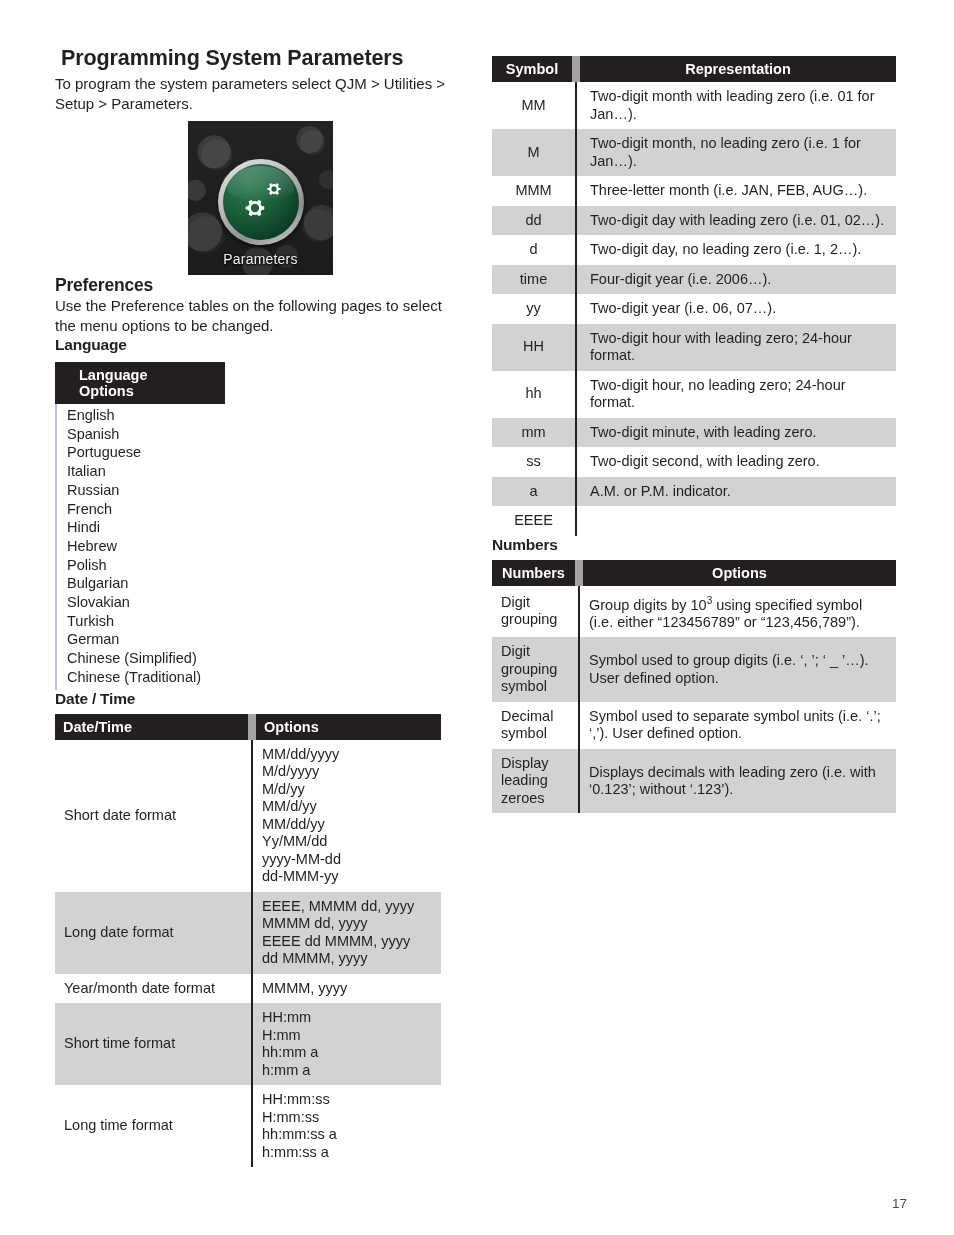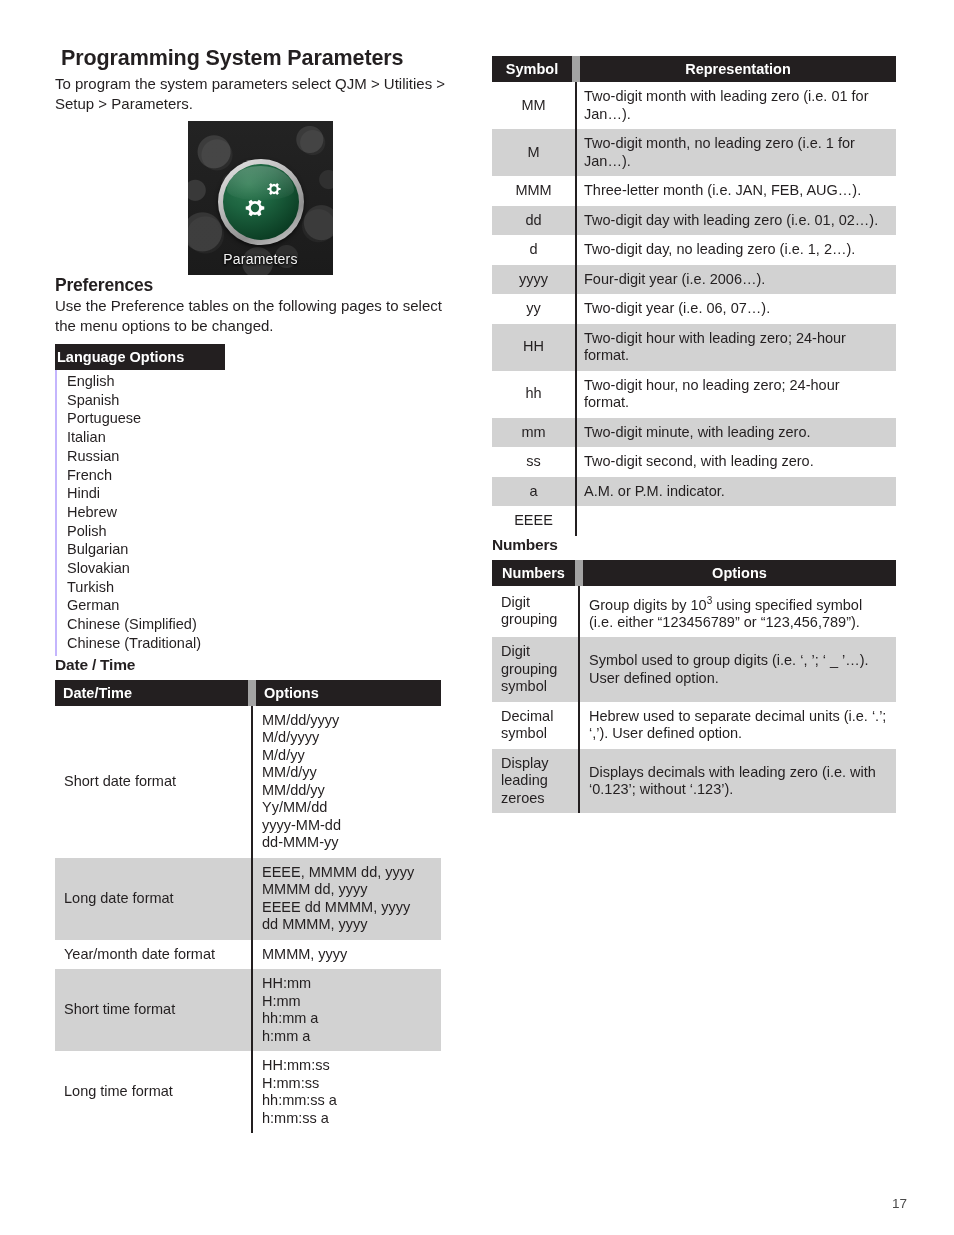--- a/index.html
+++ b/index.html
@@ -145,21 +145,21 @@
     letter-spacing: 0.2px;
   }
 
   
   .lang-header {
     display: inline-block;
     background: #231f20;
     color: #ffffff;
     font-weight: bold;
     font-size: 14.5px;
-    padding: 5px 22px 5px 2px;
+    padding: 5px 22px 5px 24px;
     box-sizing: border-box;
     width: 170px;
   }
   .lang-list {
     border-left: 2px solid #c4b5fd;
     padding: 2px 0 3px 10px;
     margin: 0;
     list-style: none;
     width: 168px;
     box-sizing: border-box;
@@ -204,21 +204,21 @@
   #datetime-table col.c1 { width: 197px; }
   #datetime-table col.c2 { width: 189px; }
   #datetime-table td.opts { padding-left: 9px; }
   #datetime-table td.lbl { padding-left: 9px; }
 
   
   #symbol-table { width: 404px; }
   #symbol-table col.c1 { width: 84px; }
   #symbol-table col.c2 { width: 320px; }
   #symbol-table td.sym { text-align: center; padding: 6px 4px; }
-  #symbol-table td.rep { padding-left: 7px; }
+  #symbol-table td.rep { padding-left: 13px; }
 
   
   #numbers-table { width: 404px; }
   #numbers-table col.c1 { width: 87px; }
   #numbers-table col.c2 { width: 317px; }
   #numbers-table td.nlbl { padding-left: 9px; }
   #numbers-table td.nopt { padding-left: 9px; }
 
   .sup { font-size: 10px; vertical-align: super; }
 
@@ -263,20 +263,21 @@
             <circle cx="50" cy="50" r="12" fill="#1d6440"></circle>
           </svg>
         </div>
       </div>
       <div class="icon-label">Parameters</div>
     </div>
 
     <h2 class="sec mt-12">Preferences</h2>
     <p class="body-text mt-4">Use the Preference tables on the following pages to select the menu options to be changed.</p>
 
+    <h3 class="sub mt-18">Language</h3>
     <div class="mt-8">
       <div class="lang-header">Language Options</div>
       <ul class="lang-list">
         <li>English</li>
         <li>Spanish</li>
         <li>Portuguese</li>
         <li>Italian</li>
         <li>Russian</li>
         <li>French</li>
         <li>Hindi</li>
@@ -372,21 +373,21 @@
         </tr>
         <tr class="shade">
           <td class="sym">dd</td>
           <td class="rep vline-col">Two-digit day with leading zero (i.e. 01, 02…).</td>
         </tr>
         <tr>
           <td class="sym">d</td>
           <td class="rep vline-col">Two-digit day, no leading zero (i.e. 1, 2…).</td>
         </tr>
         <tr class="shade">
-          <td class="sym">yyyy</td>
+          <td class="sym">time</td>
           <td class="rep vline-col">Four-digit year (i.e. 2006…).</td>
         </tr>
         <tr>
           <td class="sym">yy</td>
           <td class="rep vline-col">Two-digit year (i.e. 06, 07…).</td>
         </tr>
         <tr class="shade">
           <td class="sym">HH</td>
           <td class="rep vline-col">Two-digit hour with leading zero; 24-hour format.</td>
         </tr>
@@ -429,21 +430,21 @@
         <tr>
           <td class="nlbl">Digit grouping</td>
           <td class="nopt vline-col"><span>Group digits by 10</span><span class="sup">3</span><span> using specified symbol (i.e. either “123456789” or “123,456,789”).</span></td>
         </tr>
         <tr class="shade">
           <td class="nlbl">Digit grouping symbol</td>
           <td class="nopt vline-col">Symbol used to group digits (i.e. ‘, ’; ‘ _ ’…). User defined option.</td>
         </tr>
         <tr>
           <td class="nlbl">Decimal symbol</td>
-          <td class="nopt vline-col">Hebrew used to separate decimal units (i.e. ‘.’; ‘,’). User defined option.</td>
+          <td class="nopt vline-col">Symbol used to separate symbol units (i.e. ‘.’; ‘,’). User defined option.</td>
         </tr>
         <tr class="shade">
           <td class="nlbl">Display leading zeroes</td>
           <td class="nopt vline-col">Displays decimals with leading zero (i.e. with ‘0.123’; without ‘.123’).</td>
         </tr>
       </tbody>
     </table>
   </div>
 
   <div class="page-number">17</div>

